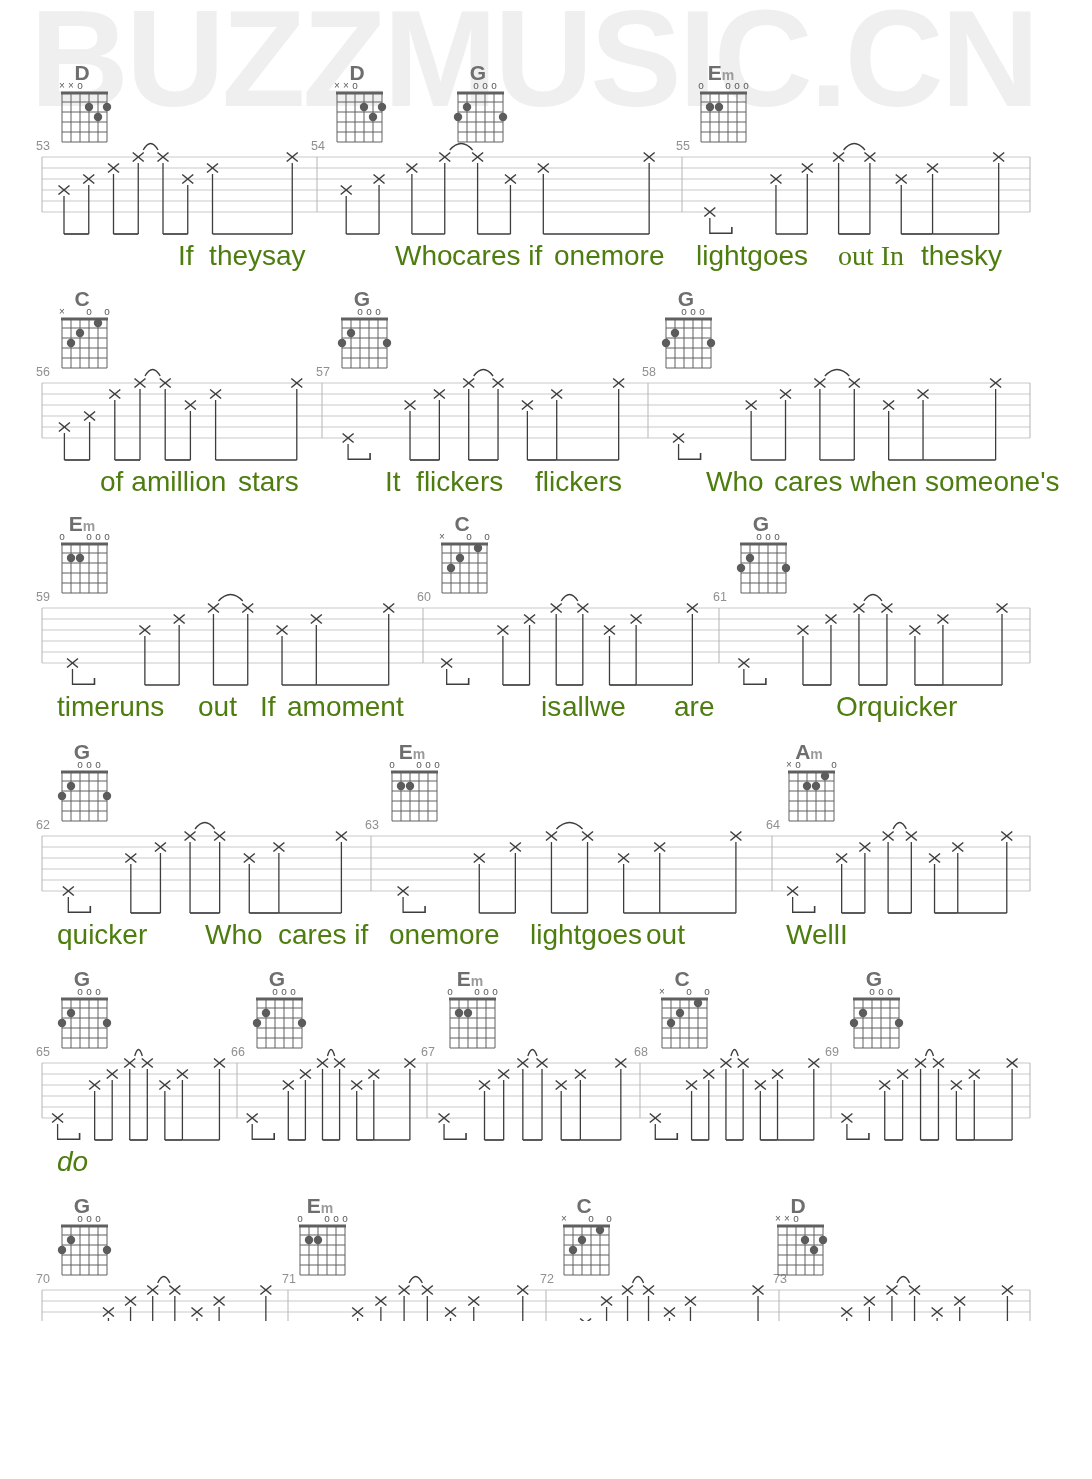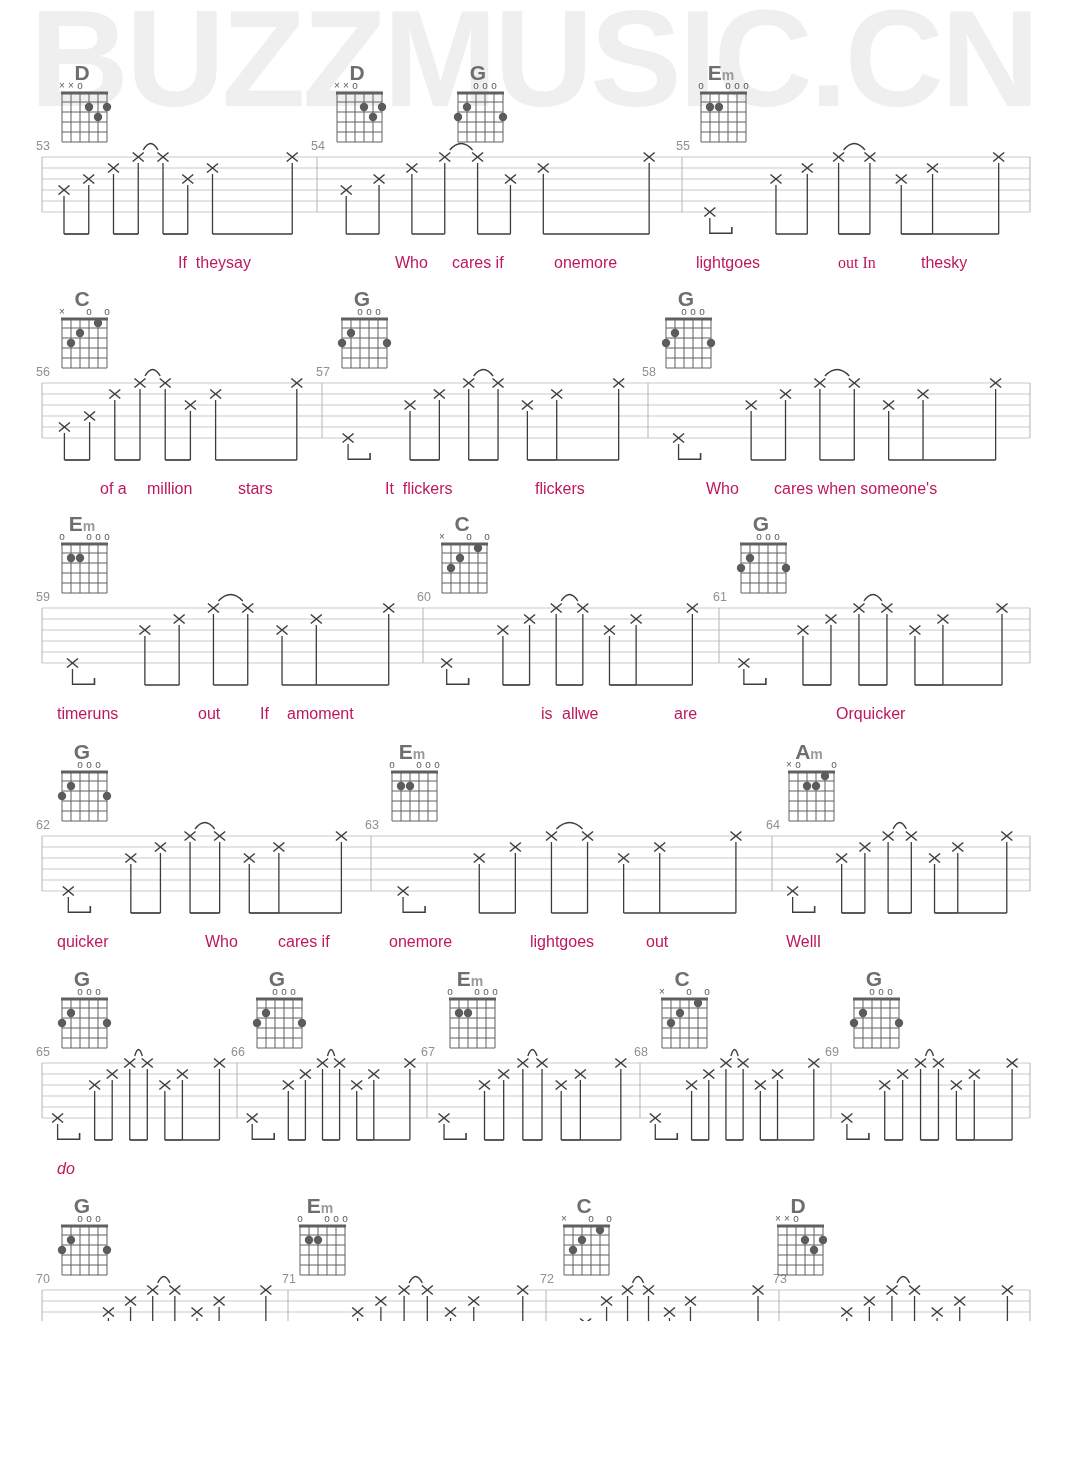--- a/index.html
+++ b/index.html
@@ -10,21 +10,21 @@
   .watermark{
     position:absolute;left:30px;z-index:0;
     font-weight:bold;font-size:137px;letter-spacing:-3px;line-height:1;
     color:#efefef;white-space:nowrap;user-select:none;
   }
   .wm-top{top:-10px;}
   .wm-bottom{top:1316px;}
   #score-svg{position:absolute;left:0;top:0;z-index:1;}
   #lyrics-layer{position:absolute;left:0;top:0;width:100%;height:100%;z-index:2;}
   .lyric{
-    position:absolute;font-size:16px;color:#be185d;white-space:pre;line-height:1.1;margin-top:13px;
+    position:absolute;font-size:28px;color:#4d7c0f;white-space:pre;line-height:1.1;
   }
   .footer{position:absolute;left:0;top:1437px;width:100%;height:26px;z-index:3;font-size:18px;color:#515151;}
   .f-center{position:absolute;left:0;right:0;text-align:left;color:#4f4f4f;}
   .f-left{position:absolute;left:24px;}
   .f-link{margin-left:16px;color:#474747;text-decoration:underline;text-underline-offset:4px;cursor:pointer;}
   .f-right{position:absolute;right:38px;}
   .bottom-edge{position:absolute;left:0;top:1471px;width:100%;height:8px;background:#eaeaea;z-index:4;}
 </style>
 </head>
 <body>

